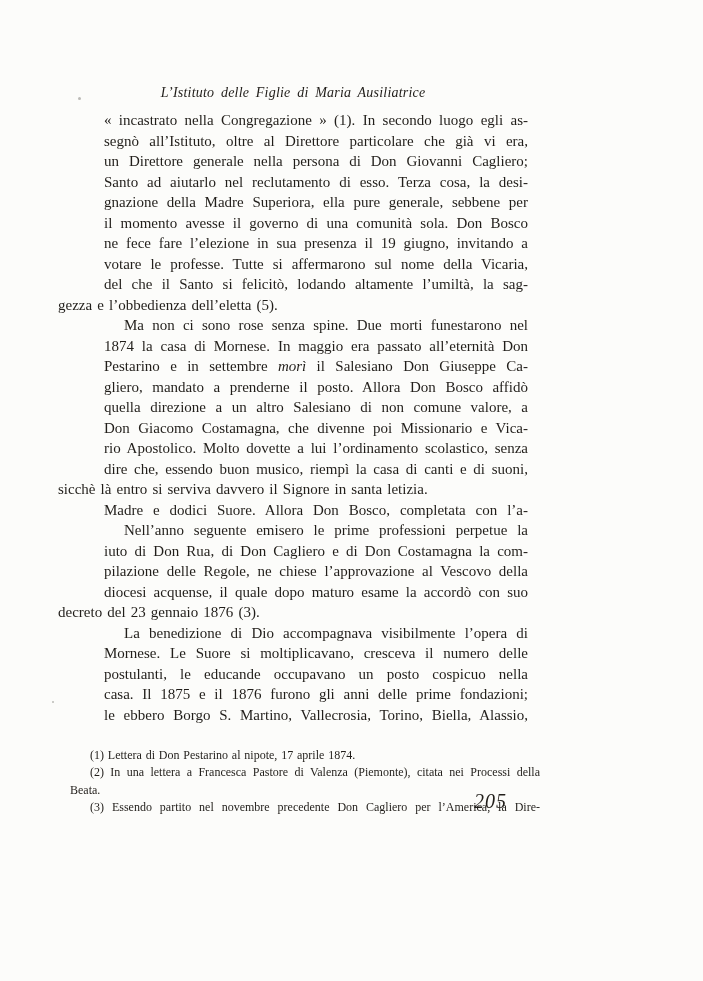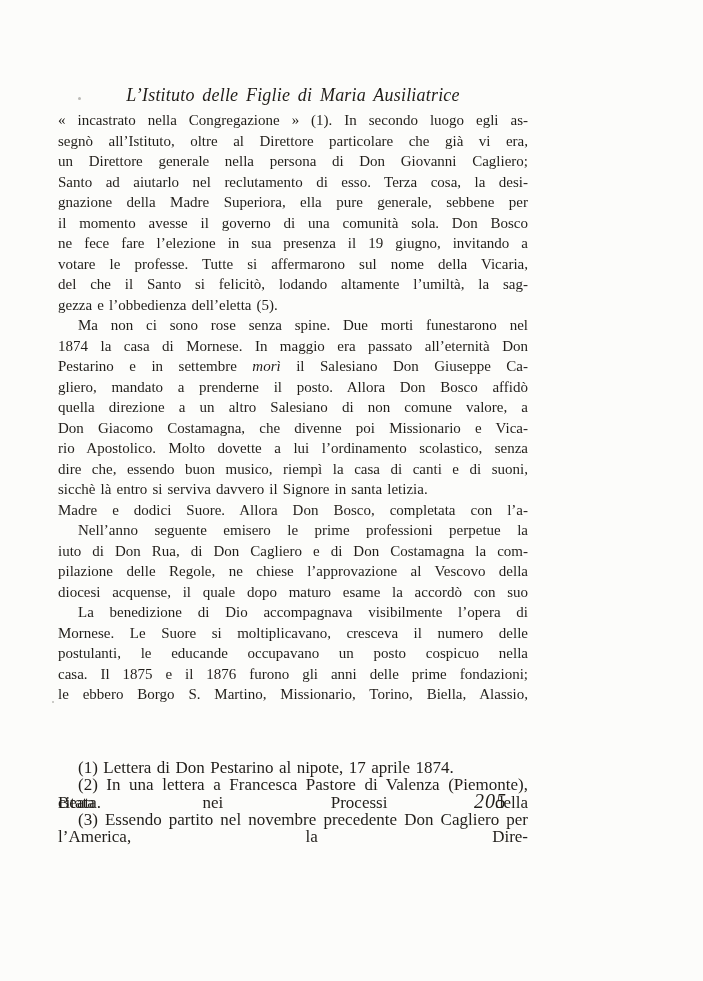--- a/index.html
+++ b/index.html
@@ -13,50 +13,50 @@
     width: 703px; height: 981px;
     background: #fcfcfa;
     color: #211e1a;
     overflow: hidden;
   }
   .running-header {
     position: absolute;
     left: 58px; top: 85px; width: 470px;
     text-align: center;
     font-style: italic;
-    font-size: 18px;
+    font-size: 14px;
     word-spacing: 3px;
     letter-spacing: 0.2px;
     white-space: nowrap;
   }
   .body-text {
     position: absolute;
     left: 58px; top: 110px; width: 470px;
     font-size: 15px;
     line-height: 20.5px;
     word-spacing: 0.09em;
   }
   .line {
     text-align: left;
     text-align-last: left;
     height: 20.5px;
   }
   .line.just {
     text-align: justify;
     text-align-last: justify;
+    margin-left: 46px;
   }
   .line.indent { text-indent: 20px; }
   .it { font-style: italic; }
   .footnotes {
     position: absolute;
-    left: 58px; top: 747px; width: 470px;
-    font-size: 17px;
+    left: 70px; top: 747px; width: 470px;
+    font-size: 12px;
     line-height: 17.3px;
     word-spacing: 0.07em;
-    margin-top: 12px;
   }
   .fline {
     text-align: left;
     text-align-last: left;
     height: 17.3px;
   }
   .fline.just {
     text-align: justify;
     text-align-last: justify;
   }
@@ -105,25 +105,26 @@
       <div class="line just">quella direzione a un altro Salesiano di non comune valore, a</div>
       <div class="line just">Don Giacomo Costamagna, che divenne poi Missionario e Vica-</div>
       <div class="line just">rio Apostolico. Molto dovette a lui l’ordinamento scolastico, senza</div>
       <div class="line just">dire che, essendo buon musico, riempì la casa di canti e di suoni,</div>
       <div class="line">sicchè là entro si serviva davvero il Signore in santa letizia.</div>
       <div class="line just">Madre e dodici Suore. Allora Don Bosco, completata con l’a-</div>
       <div class="line just indent">Nell’anno seguente emisero le prime professioni perpetue la</div>
       <div class="line just">iuto di Don Rua, di Don Cagliero e di Don Costamagna la com-</div>
       <div class="line just">pilazione delle Regole, ne chiese l’approvazione al Vescovo della</div>
       <div class="line just">diocesi acquense, il quale dopo maturo esame la accordò con suo</div>
+      <div class="line">decreto del 23 gennaio 1876 (3).</div>
       <div class="line just indent">La benedizione di Dio accompagnava visibilmente l’opera di</div>
       <div class="line just">Mornese. Le Suore si moltiplicavano, cresceva il numero delle</div>
       <div class="line just">postulanti, le educande occupavano un posto cospicuo nella</div>
       <div class="line just">casa. Il 1875 e il 1876 furono gli anni delle prime fondazioni;</div>
-      <div class="line just">le ebbero Borgo S. Martino, Missionario, Torino, Biella, Alassio,</div>
+      <div class="line just">le ebbero Borgo S. Martino, Vallecrosia, Torino, Biella, Alassio,</div>
     </div>
 
   <div class="footnotes">
       <div class="fline indent">(1) Lettera di Don Pestarino al nipote, 17 aprile 1874.</div>
       <div class="fline just indent">(2) In una lettera a Francesca Pastore di Valenza (Piemonte), citata nei Processi della</div>
       <div class="fline">Beata.</div>
       <div class="fline just indent">(3) Essendo partito nel novembre precedente Don Cagliero per l’America, la Dire-</div>
     </div>
 
   <div class="page-number">205</div>

